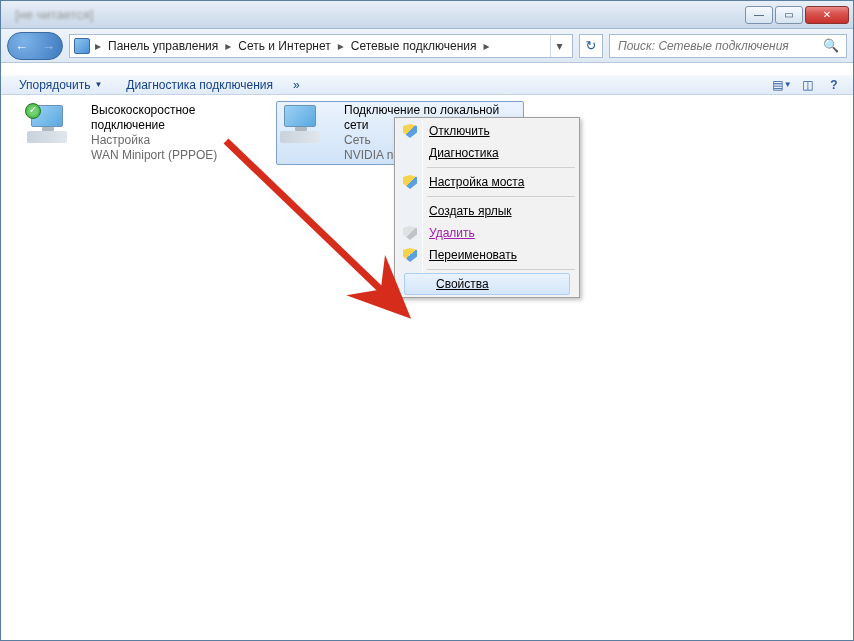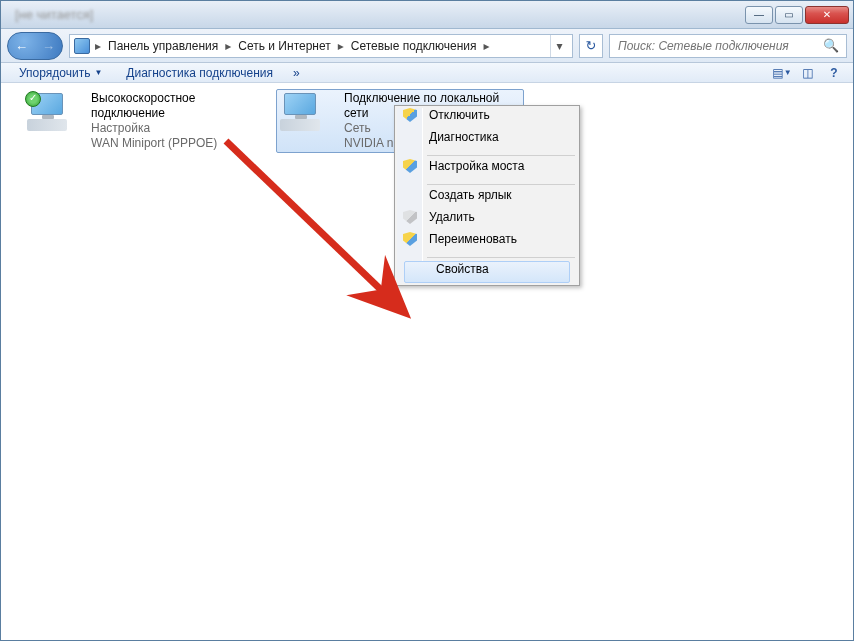--- a/index.html
+++ b/index.html
@@ -108,20 +108,21 @@
   
   .cmdbar {
     height: 20px;
     background: linear-gradient(to bottom, #f2f7fd, #e1ebf7);
     border-bottom: 1px solid #c7d4e4;
     display: flex;
     align-items: center;
     padding: 0 8px;
     gap: 4px;
     color: #15428b;
+    margin-top: 12px;
   }
   .cmd-btn {
     padding: 4px 10px;
     border-radius: 3px;
     display: flex; align-items: center; gap: 4px;
   }
   .cmd-drop { font-size:8px; }
   .cmd-chev { color:#15428b; padding:0 6px; }
   .cmd-spacer { flex:1; }
   .cmd-icon {
@@ -194,27 +195,28 @@
     box-shadow: 2px 2px 4px rgba(0,0,0,.25);
     padding: 2px;
   }
   .cm-iconcol {
     position:absolute;left:2px;top:2px;bottom:2px;width:26px;
     background:#eef1f6;border-right:1px solid #ffffff;
   }
   .cm-item {
     position: relative;
     height: 22px;
-    display: flex; 
+    display: flex; align-items: center;
     padding-left: 32px;
     color:#000;
     z-index:1;
+    text-decoration:underline;
   }
   .cm-item.bold { font-weight: bold; }
-  .cm-item.disabled { color:#000000; }
+  .cm-item.disabled { color:#a21caf; }
   .cm-item.highlight {
     background: linear-gradient(to bottom,#eaf2fc,#d4e6fa);
     border: 1px solid #aecff7;
     border-radius: 2px;
     margin: 0 7px;
     padding-left: 31px;
   }
   .cm-sep {
     height: 1px; background:#d0d0d0; margin: 3px 2px 3px 30px;
     position:relative;z-index:1;

